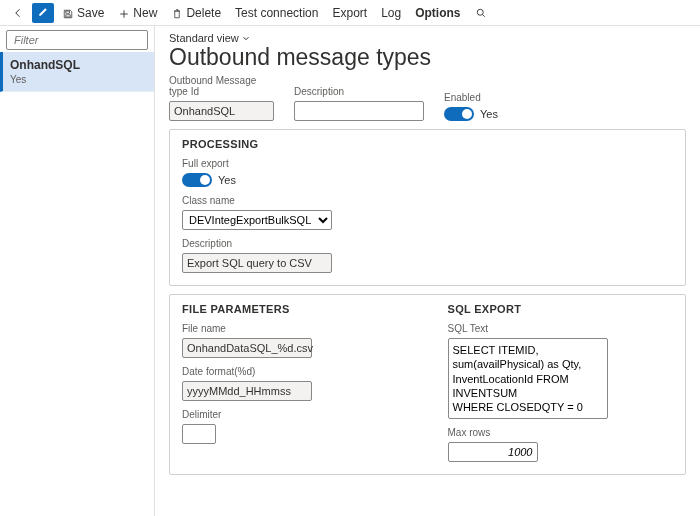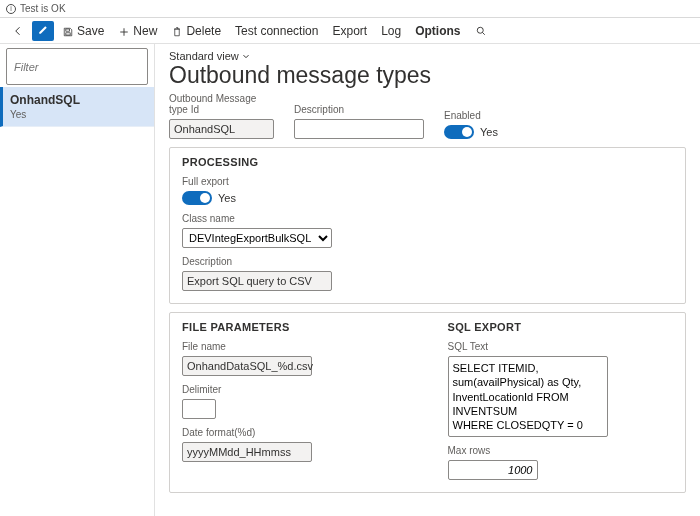--- a/index.html
+++ b/index.html
@@ -6,21 +6,21 @@
   html, body { width: 700px; height: 516px; font-family: "Segoe UI", Arial, sans-serif; font-size: 11px; color: #323130; background: #f8f8f8; overflow: hidden; }
   .window { display: flex; flex-direction: column; height: 100%; background: #fff; }
   .titlebar { height: 18px; border-bottom: 1px solid #d9d9d9; display: flex; align-items: center; padding: 0 6px; font-size: 10px; color: #555; gap: 4px; }
   .titlebar .info-icon { width: 10px; height: 10px; border: 1px solid #4a4a4a; border-radius: 50%; display: inline-flex; align-items: center; justify-content: center; font-size: 7px; }
   .toolbar { height: 26px; display: flex; align-items: center; padding: 0 6px; gap: 2px; border-bottom: 1px solid #e1e1e1; background: #fff; }
   .tb-btn { display: inline-flex; align-items: flex-end; gap: 3px; padding: 3px 6px; font-size: 12px; color: #323130; cursor: pointer; border-radius: 2px; }
   .tb-primary { background: #0f6cbd; color: #fff; padding: 3px 5px; border-radius: 2px; }
   .tb-icon { width: 12px; height: 12px; display: inline-block; }
   .content { flex: 1; display: flex; overflow: hidden; }
   .sidebar { width: 155px; border-right: 1px solid #e1e1e1; display: flex; flex-direction: column; background: #fff; }
-  .filter-box { margin: 4px 6px 2px 6px; height: 37px; border: 1px solid #8a8886; border-radius: 2px; display: flex; align-items: center; padding: 0 4px; gap: 3px; }
+  .filter-box { margin: 4px 6px 2px 6px; height: 20px; border: 1px solid #8a8886; border-radius: 2px; display: flex; align-items: center; padding: 0 4px; gap: 3px; }
   .filter-box input { border: none; outline: none; flex: 1; font-size: 11px; font-style: italic; color: #605e5c; background: transparent; }
   .side-item { padding: 6px 8px 6px 10px; border-bottom: 1px solid #e7eef7; cursor: pointer; }
   .side-item.selected { background: #d7e5f7; border-left: 3px solid #0f6cbd; padding-left: 7px; }
   .side-item .name { font-weight: 600; font-size: 12px; }
   .side-item .sub { font-size: 10px; color: #605e5c; margin-top: 2px; font-weight: 400; }
   .main { flex: 1; overflow-y: auto; padding: 6px 14px 20px 14px; }
   .main::-webkit-scrollbar { width: 14px; }
   .main::-webkit-scrollbar-thumb { background: #c8c8c8; border: 3px solid #fff; border-radius: 8px; }
   .view-link { font-size: 11px; color: #323130; display: inline-flex; align-items: center; gap: 2px; }
   .page-title { font-size: 23px; font-weight: 400; margin-top: 0px; margin-bottom: 4px; }
@@ -43,24 +43,20 @@
   .col { flex: 1; display: flex; flex-direction: column; gap: 8px; }
   .group-label { font-size: 11px; font-weight: 700; color: #323130; letter-spacing: .3px; }
   .num-input { text-align: right; padding-right: 6px; font-style: italic; }
   .small-input { width: 34px; }
   svg { display: block; }
 </style>
 </head>
 <body>
 <div class="window">
 
-  <div class="titlebar">
-    <span class="info-icon">i</span>
-    <span>Test is OK</span>
-  </div>
 
   <div class="toolbar">
     <span class="tb-btn">
       <svg class="tb-icon" viewBox="0 0 16 16">
           <path d="M10 3 5 8l5 5" stroke="#323130" stroke-width="1.3" fill="none"></path>
         </svg>
     </span>
     <span class="tb-primary">
       <svg class="tb-icon" viewBox="0 0 16 16">
           <path d="M3 11l8-8 2 2-8 8H3v-2z" fill="#fff"></path>
@@ -179,27 +175,27 @@
 
       
       <div class="section">
         <div class="section-body">
           <div class="col">
             <div class="group-label">FILE PARAMETERS</div>
             <div class="field" style="width:130px">
               <label>File name</label>
               <div class="readonly">OnhandDataSQL_%d.csv</div>
             </div>
+            <div class="field" style="width:130px">
+              <label>Date format(%d)</label>
+              <div class="readonly">yyyyMMdd_HHmmss</div>
+            </div>
             <div class="field">
               <label>Delimiter</label>
               <input class="input small-input" value="" style="">
-            </div>
-            <div class="field" style="width:130px">
-              <label>Date format(%d)</label>
-              <div class="readonly">yyyyMMdd_HHmmss</div>
             </div>
           </div>
           <div class="col">
             <div class="group-label">SQL EXPORT</div>
             <div class="field" style="width:160px">
               <label>SQL Text</label>
               <textarea rows="5" style="">SELECT ITEMID, sum(availPhysical) as Qty, InventLocationId FROM INVENTSUM
 WHERE CLOSEDQTY = 0</textarea>
             </div>
             <div class="field" style="width:90px">

